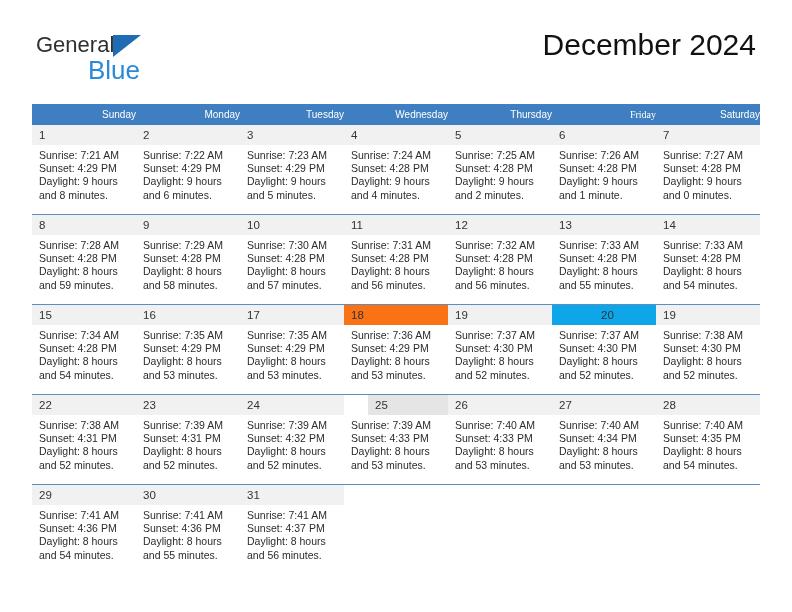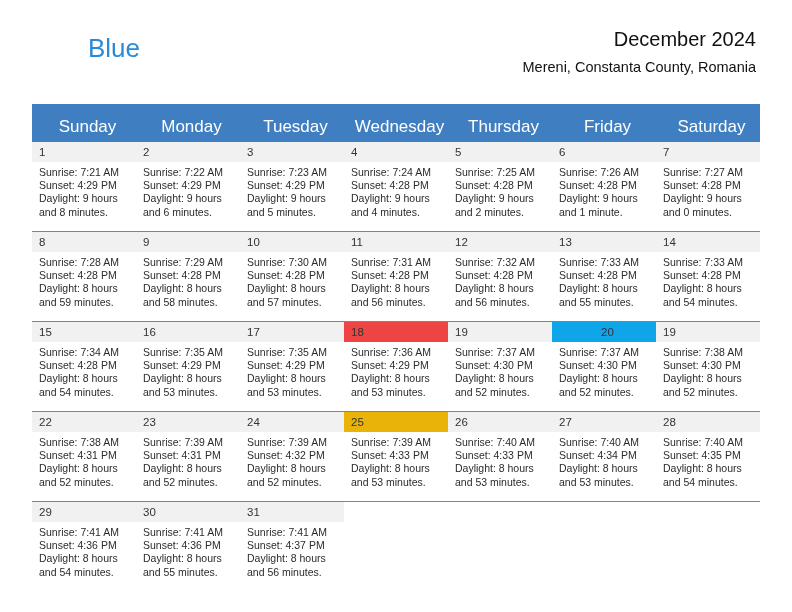--- a/index.html
+++ b/index.html
@@ -65,21 +65,21 @@
     line-height: 1.05;
   }
 
   .title-wrap {
     position: absolute;
     right: 36px;
     top: 28px;
     text-align: right;
   }
   .cal-title {
-    font-size: 20px;
+    font-size: 30px;
     color: #111111;
     line-height: 1.1;
     font-weight: normal;
     margin: 0;
     white-space: nowrap;
   }
   .cal-subtitle {
     font-size: 14.5px;
     color: #111111;
     margin-top: 9px;
@@ -92,24 +92,24 @@
     left: 32px;
     top: 104px;
     width: 728px;
     border-collapse: collapse;
     table-layout: fixed;
   }
 
   .calendar th {
     background: #3f7fc1;
     color: #ffffff;
-    font-size: 17px;
+    font-size: 10px;
     font-weight: normal;
-    text-align: center;
-    padding: 13px 0 5px 7px;
+    text-align: right;
+    padding: 5px 0 5px 7px;
     height: 11px;
     border: none;
   }
 
   .calendar td {
     vertical-align: top;
     padding: 0;
     border: none;
     width: 104px;
     height: 89px;
@@ -153,39 +153,41 @@
   }
 </style>
 </head>
 <body>
 
 <div class="page">
 
   <div class="top">
 
     <div class="brand">
+      <div>
+        <span class="brand-row1">General</span><span class="brand-tri" style="border-left-color: rgb(31, 108, 180);"></span>
+      </div>
       <div class="brand-row2" style="color: rgb(43, 138, 216);">Blue</div>
     </div>
 
     <div class="title-wrap">
       <h1 class="cal-title">December 2024</h1>
-      <div class="cal-subtitle">Mereni, Constanta County, Romania</div>
     </div>
 
   </div>
 
   <table class="calendar">
     <thead>
       <tr id="weekday-header-row">
           <th style="background: rgb(63, 127, 193); color: rgb(255, 255, 255);">Sunday</th>
           <th style="background: rgb(63, 127, 193); color: rgb(255, 255, 255);">Monday</th>
           <th style="background: rgb(63, 127, 193); color: rgb(255, 255, 255);">Tuesday</th>
           <th style="background: rgb(63, 127, 193); color: rgb(255, 255, 255);">Wednesday</th>
           <th style="background: rgb(63, 127, 193); color: rgb(255, 255, 255);">Thursday</th>
-          <th style="background: rgb(63, 127, 193); color: rgb(255, 255, 255);">Friday</th>
+          <th style="background: rgb(63, 127, 193); color: rgb(255, 255, 255); font-family: Liberation Serif, serif;">Friday</th>
           <th style="background: rgb(63, 127, 193); color: rgb(255, 255, 255);">Saturday</th>
         </tr>
     </thead>
     <tbody id="calendar-body">
         <tr class="weekrow first">
           <td>
             <div class="cell-inner">
               <div class="daynum" style="background: rgb(241, 241, 241);">1</div>
               <div class="details">
                 <div>Sunrise: 7:21 AM</div>
@@ -370,21 +372,21 @@
               <div class="details">
                 <div>Sunrise: 7:35 AM</div>
                 <div>Sunset: 4:29 PM</div>
                 <div>Daylight: 8 hours</div>
                 <div>and 53 minutes.</div>
               </div>
             </div>
           </td>
           <td style="border-top: 1px solid rgb(91, 141, 191);">
             <div class="cell-inner">
-              <div class="daynum" style="background: #ef4444;">18</div>
+              <div class="daynum" style="background: #f97316;">18</div>
               <div class="details">
                 <div>Sunrise: 7:36 AM</div>
                 <div>Sunset: 4:29 PM</div>
                 <div>Daylight: 8 hours</div>
                 <div>and 53 minutes.</div>
               </div>
             </div>
           </td>
           <td style="border-top: 1px solid rgb(91, 141, 191);">
             <div class="cell-inner">
@@ -449,21 +451,21 @@
               <div class="details">
                 <div>Sunrise: 7:39 AM</div>
                 <div>Sunset: 4:32 PM</div>
                 <div>Daylight: 8 hours</div>
                 <div>and 52 minutes.</div>
               </div>
             </div>
           </td>
           <td style="border-top: 1px solid rgb(91, 141, 191);">
             <div class="cell-inner">
-              <div class="daynum" style="background: #eab308;">25</div>
+              <div class="daynum" style="background: #e5e5e5; margin-left: 24px;">25</div>
               <div class="details">
                 <div>Sunrise: 7:39 AM</div>
                 <div>Sunset: 4:33 PM</div>
                 <div>Daylight: 8 hours</div>
                 <div>and 53 minutes.</div>
               </div>
             </div>
           </td>
           <td style="border-top: 1px solid rgb(91, 141, 191);">
             <div class="cell-inner">

